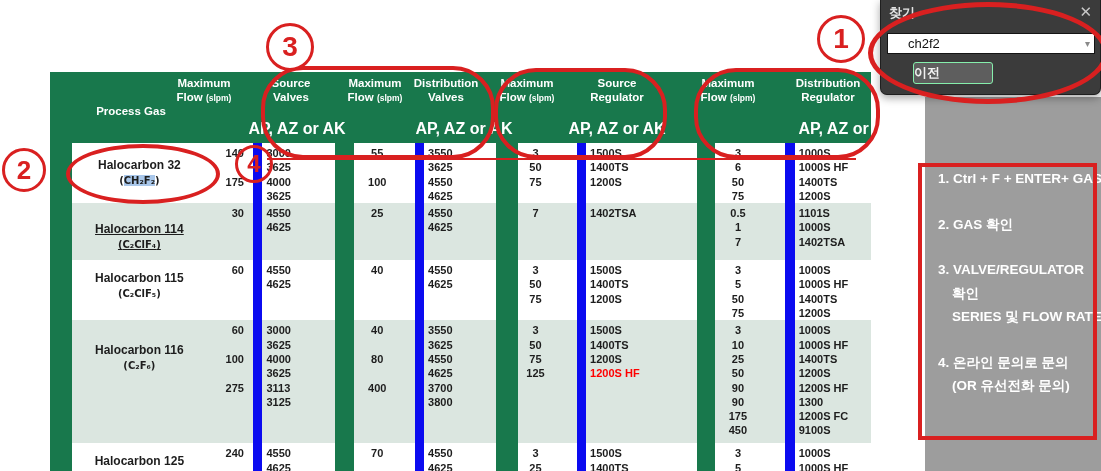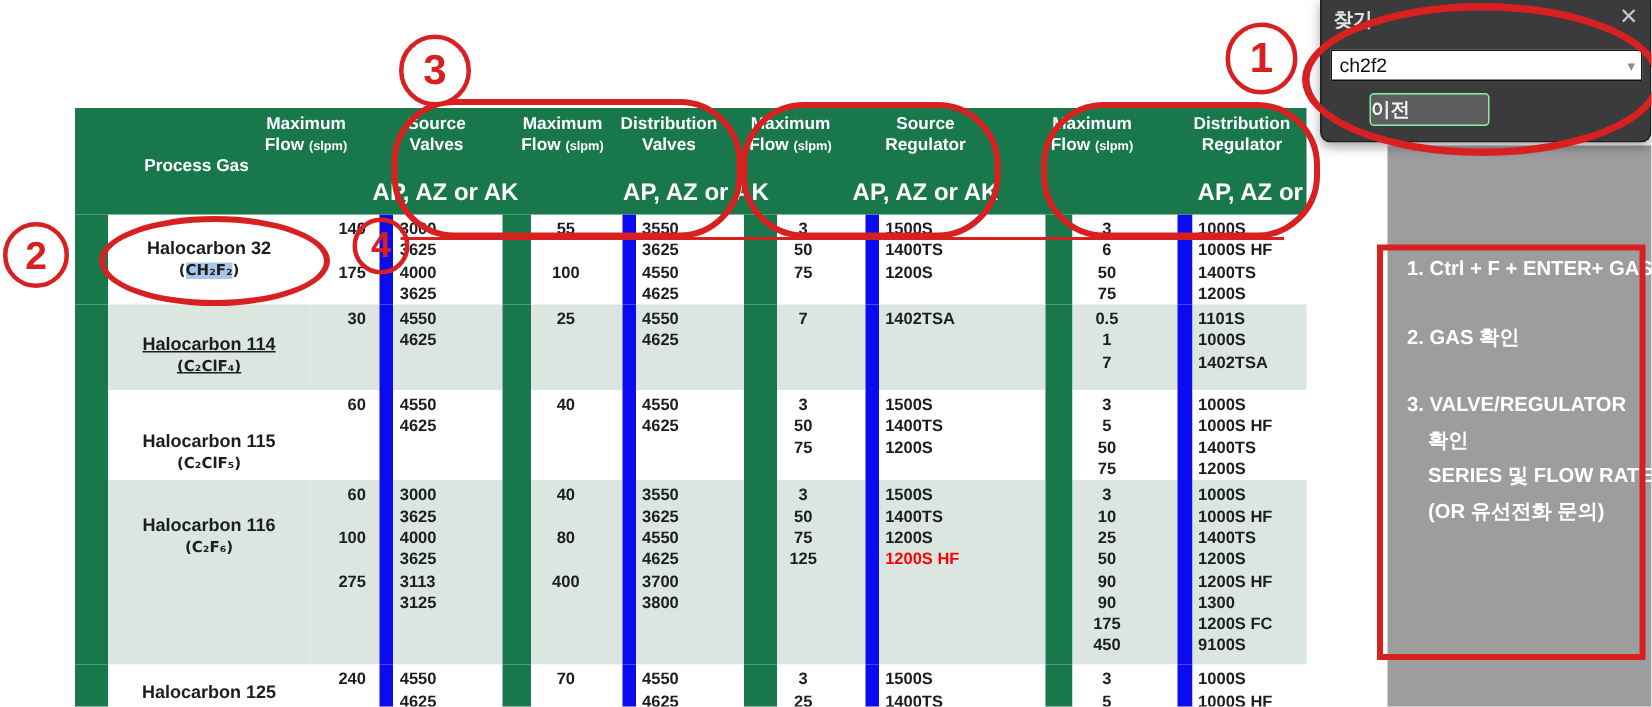--- a/index.html
+++ b/index.html
@@ -31,39 +31,39 @@
   .f4{width:73px;text-align:center;padding-right:24px;}
   .sv,.dv{width:76px;padding-left:4px;}
   .sr{width:116px;padding-left:4px;}
   .dr{width:80px;padding-left:4px;}
   .ln{height:14.3px;white-space:nowrap;}
   .ln.redtxt{color:var(--redtext);}
   .r0{min-height:59px;} .r1{min-height:57px;} .r2{min-height:59px;}
   .r3{min-height:123px;} .r4{min-height:62px;}
   .gasblock{line-height:13px;}
   .r0 .gasblock{margin-top:13px;} .r1 .gasblock{margin-top:17px;text-decoration:underline;}
-  .r2 .gasblock{margin-top:25px;}  .r3 .gasblock{margin-top:21px;}
+  .r2 .gasblock{margin-top:9px;}  .r3 .gasblock{margin-top:21px;}
   .r4 .gasblock{margin-top:9px;}
   .gname{font-size:12px;font-weight:bold;}
   .gform{font-size:10px;font-weight:bold;font-family:"DejaVu Sans",sans-serif;margin-top:2px;}
   .hl{background:var(--hl);}
   
   #side-panel{position:absolute;left:925px;top:97px;width:176px;height:376px;background:var(--gray);}
   #instr{position:absolute;left:13px;top:70px;color:#fff;font-weight:bold;font-size:13.5px;line-height:23.5px;}
   .instr-line{white-space:nowrap;}
   .instr-line.indent{padding-left:14px;}
   .instr-line.gap{margin-top:22px;}
   
   #find-dialog{position:absolute;left:880px;top:0;width:221px;height:95px;background:var(--dlg);
     border:1px solid #1f1f1f;border-top:none;border-radius:0 0 7px 7px;box-sizing:border-box;
     box-shadow:0 3px 8px rgba(0,0,0,.35);}
   #fd-title{position:absolute;left:8px;top:4px;color:#e3e3e3;font-size:13px;font-weight:bold;}
   #fd-close{position:absolute;right:8px;top:4px;color:#c8c8c8;font-size:15px;line-height:15px;cursor:default;}
   #fd-input{position:absolute;left:6px;top:33px;width:208px;height:21px;box-sizing:border-box;
-    border:1px solid #141414;background:#fff;color:#111;font-size:13px;padding:0 14px 0 5px;
+    border:1px solid #141414;background:#fff;color:#111;font-size:13px;padding:0 14px 0 20px;
     font-family:"Liberation Sans",sans-serif;}
   #fd-caret{position:absolute;right:10px;top:38px;color:#8a8a8a;font-size:10px;pointer-events:none;}
   .fd-btn{position:absolute;top:62px;height:22px;background:#5e5e5e;border:1px solid #86efac;
     border-radius:3px;color:#f0f0f0;font-size:13px;font-weight:bold;text-align:left;line-height:20px;
     box-sizing:border-box;}
   #fd-prev{left:32px;width:80px;}
   #fd-next{left:118px;width:96px;}
   
   .anno{position:absolute;pointer-events:none;}
   .redring{border:4px solid var(--red);border-radius:50%;}
@@ -401,20 +401,21 @@
     </div>
 </div>
 
 <div id="side-panel">
   <div id="instr">
       <div class="instr-line">1. Ctrl + F + ENTER+ GAS</div>
       <div class="instr-line gap">2. GAS 확인</div>
       <div class="instr-line gap">3. VALVE/REGULATOR</div>
       <div class="instr-line indent">확인</div>
       <div class="instr-line indent">SERIES 및 FLOW RATE</div>
+      <div class="instr-line gap">4. 온라인 문의로 문의</div>
       <div class="instr-line indent">(OR 유선전화 문의)</div>
     </div>
 </div>
 
 <div id="find-dialog">
   <div id="fd-title">찾기</div>
   <div id="fd-close">✕</div>
   <input id="fd-input" value="ch2f2" style="">
   <div id="fd-caret">▾</div>
   <div class="fd-btn" id="fd-prev">이전</div>

